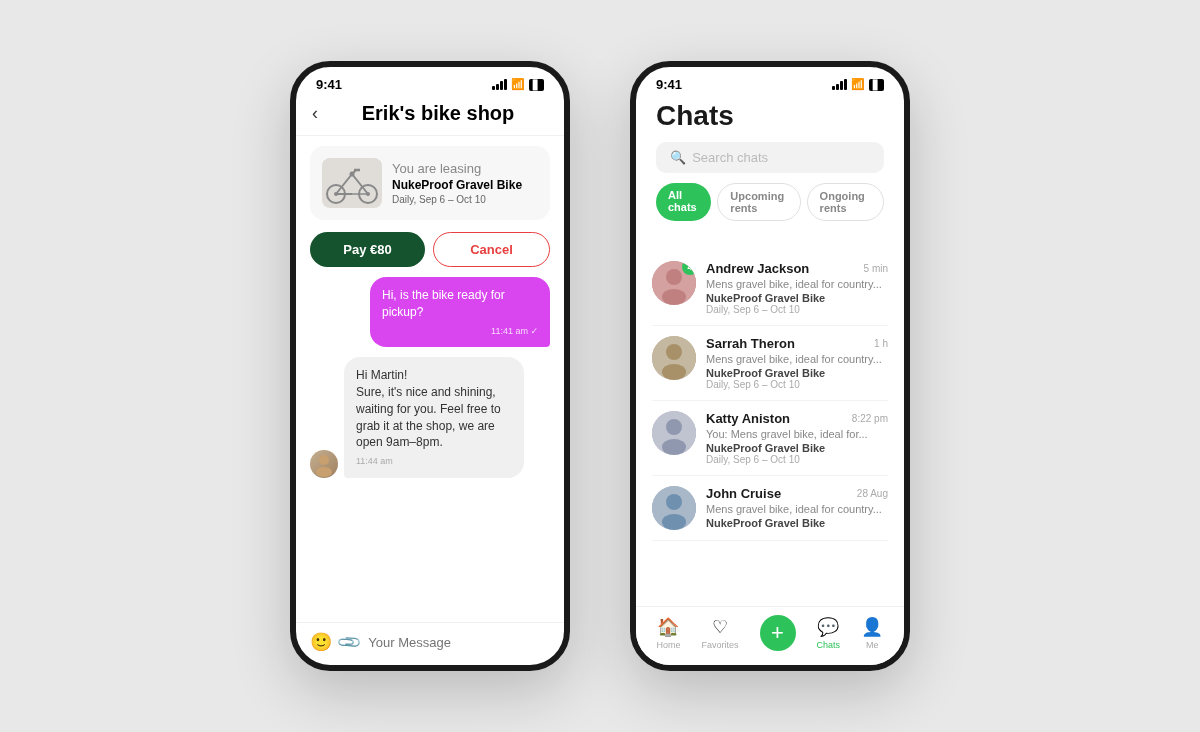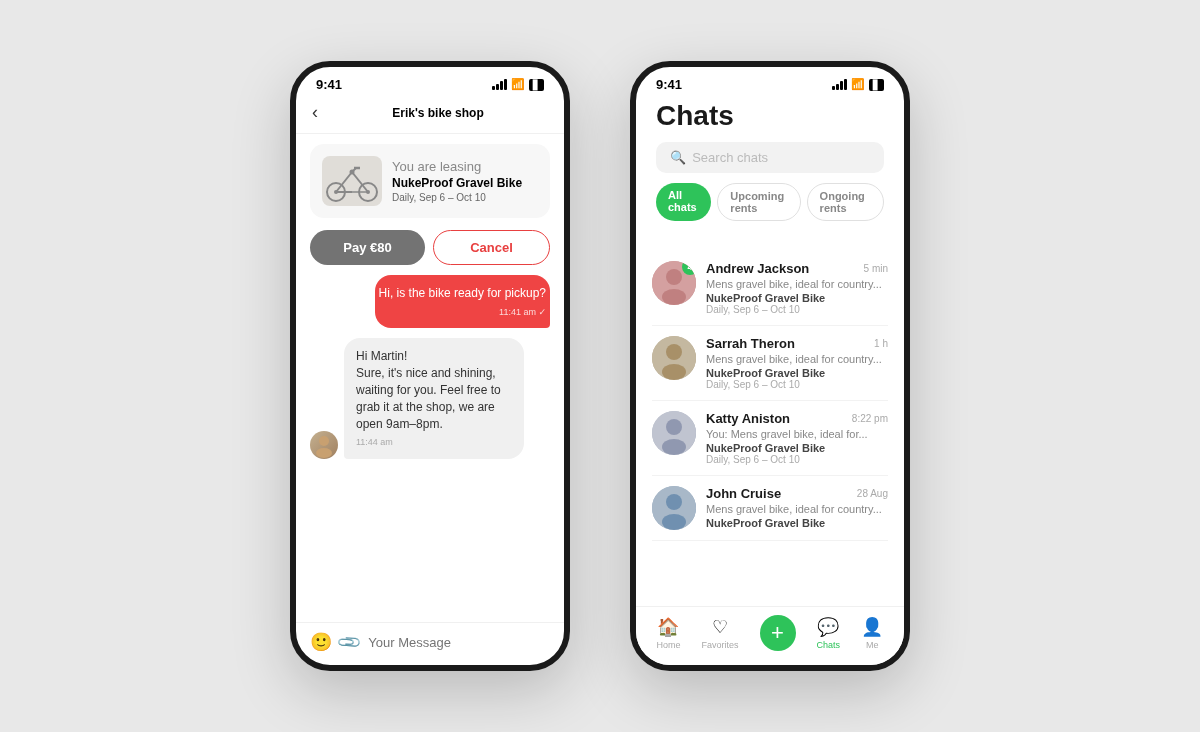--- a/index.html
+++ b/index.html
@@ -54,21 +54,21 @@
       padding: 6px 16px 10px;
       border-bottom: 1px solid #f0f0f0;
     }
     .back-arrow {
       font-size: 18px;
       color: #333;
       margin-right: 10px;
       cursor: pointer;
     }
     .phone1-title {
-      font-size: 12px;
+      font-size: 20px;
       font-weight: 600;
       text-align: center;
       flex: 1;
     }
     .chat-body {
       flex: 1;
       overflow: hidden;
       display: flex;
       flex-direction: column;
       padding: 10px 14px;
@@ -97,21 +97,21 @@
     .lease-leasing { font-size: 13px; color: #888; }
     .lease-name { font-size: 12px; font-weight: 700; margin: 2px 0; }
     .lease-dates { font-size: 10px; color: #666; }
     .lease-actions {
       display: flex;
       gap: 8px;
       margin-top: 2px;
     }
     .btn-pay {
       flex: 1;
-      background: #737373;
+      background: #14532d;
       color: #fff;
       border: none;
       border-radius: 20px;
       padding: 9px 0;
       font-size: 13px;
       font-weight: 600;
       cursor: pointer;
     }
     .btn-cancel {
       flex: 1;
@@ -135,24 +135,24 @@
     }
     .messages-area {
       flex: 1;
       display: flex;
       flex-direction: column;
       gap: 10px;
       overflow: hidden;
     }
     .bubble-out {
       align-self: flex-end;
-      background: #ef4444;
+      background: #d946ef;
       color: #fff;
       border-radius: 16px 16px 4px 16px;
-      padding: 10px 4px;
+      padding: 10px 12px;
       max-width: 180px;
       font-size: 12px;
       line-height: 1.4;
       position: relative;
     }
     .bubble-time {
       font-size: 9px;
       color: rgba(255,255,255,0.8);
       text-align: right;
       margin-top: 4px;

